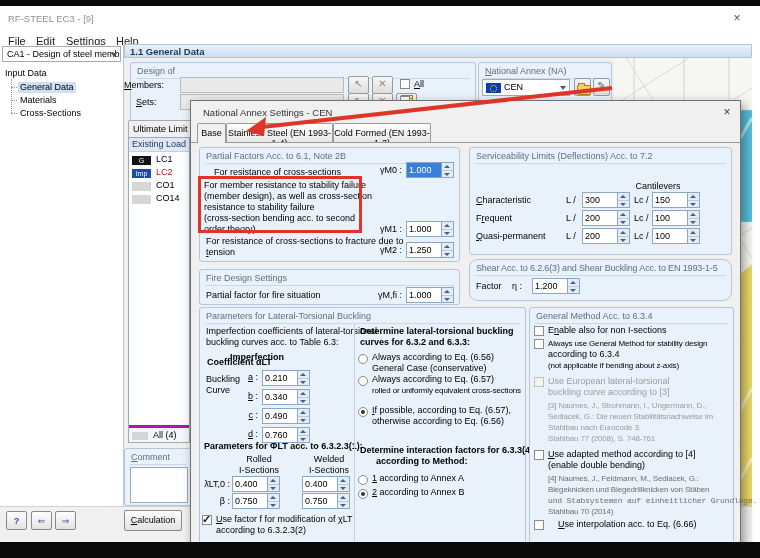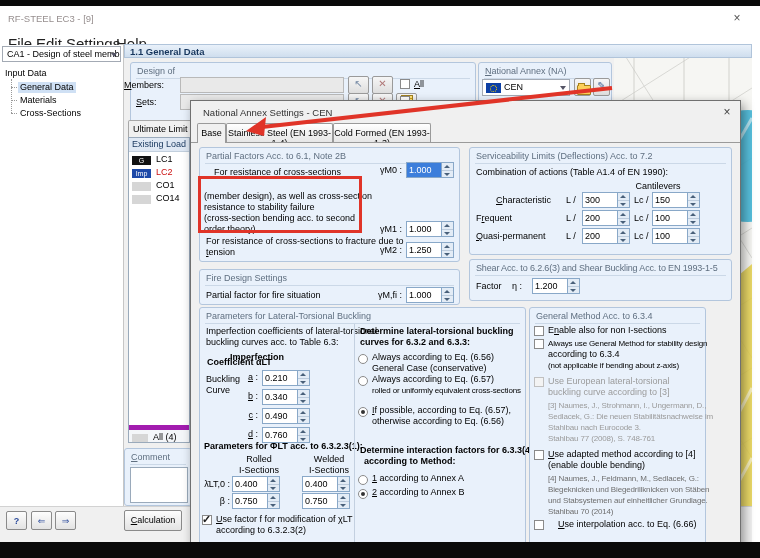--- a/index.html
+++ b/index.html
@@ -11,21 +11,21 @@
   .b{font-weight:bold;}
   .gray{color:#9b9b9b;}
   .navy{color:#17365d;}
   .strip{position:absolute;left:0;width:760px;background:#0a0a0a;z-index:40;}
   
   .titlebar{position:absolute;left:0;top:6px;width:760px;height:24px;background:#ffffff;}
   .apptitle{position:absolute;left:8px;top:7px;font-size:9.5px;color:#978f8f;}
   .appclose{position:absolute;left:726px;top:5px;width:22px;height:17px;text-align:center;
             font-size:12px;color:#555;cursor:default;}
   .menubar{position:absolute;left:0;top:30px;width:760px;height:15px;background:#fff;}
-  .menuitem{position:absolute;top:4px;font-size:15px;color:#222;padding:1px 4px;}
+  .menuitem{position:absolute;top:4px;font-size:11px;color:#222;padding:1px 4px;}
   
   .combo{position:absolute;box-sizing:border-box;background:#fff;border:1px solid #a3aab4;
          font-size:9px;padding:2px 14px 0 4px;overflow:hidden;white-space:nowrap;}
   .combo .arr{position:absolute;right:3px;top:6px;width:0;height:0;
          border-left:3.5px solid transparent;border-right:3.5px solid transparent;border-top:4px solid #556;}
   .vdot{position:absolute;border-left:1px dotted #9a9a9a;width:0;}
   .hdot{position:absolute;border-top:1px dotted #9a9a9a;height:0;}
   .treesel{background:#cfe0f4;}
   
   .grp{position:absolute;background:#e9f1fb;border:1px solid #b3c6dd;border-radius:3px;box-sizing:border-box;}
@@ -192,21 +192,21 @@
       <span class="lbl" style="left:27px;top:29px;color:#cc1111;">LC2</span>
     </div>
     <div>
       <span class="abs" style="left:3px;top:44px;width:19px;height:9px;background:#d6d6d6;"></span>
       <span class="lbl" style="left:27px;top:42px;">CO1</span>
     </div>
     <div>
       <span class="abs" style="left:3px;top:57px;width:19px;height:9px;background:#d6d6d6;"></span>
       <span class="lbl" style="left:27px;top:55px;">CO14</span>
     </div>
-    <div class="abs" style="left:0;top:287px;width:62px;height:17px;border-top:5px solid #a21caf;background:#f4f6f9;">
+    <div class="abs" style="left:0;top:287px;width:62px;height:17px;border-top:3px solid #a21caf;background:#f4f6f9;">
       <span class="abs" style="left:3px;top:4px;width:16px;height:8px;background:#d6d6d6;"></span>
       <span class="lbl" style="left:24px;top:2px;">All (4)</span>
     </div>
   </div>
 
   <div class="grp" style="left:124px;top:448px;width:68px;height:58px;">
     <span class="gh navy"><u>C</u>omment</span>
     <div class="abs" style="left:5px;top:18px;width:56px;height:34px;background:#fff;border:1px solid #9aaabb;"></div>
   </div>
 
@@ -228,20 +228,21 @@
       <span class="gh">Partial Factors Acc. to 6.1, Note 2B</span>
       <span class="lbl" style="left:14px;top:19px;">For resistance of cross-sections</span>
       <span class="lbl" style="left:168px;top:17px;width:34px;text-align:right;">γM0 :</span>
       <span class="spin" style="left:206px;top:14px;width:48px;">
           <span class="sv sel">1.000</span>
           <span class="ud">
             <i class="up"></i>
             <i class="dn"></i>
           </span>
         </span>
+      <span class="lbl" style="left:4px;top:32px;">For member resistance to stability failure</span>
       <span class="lbl" style="left:4px;top:43px;">(member design), as well as cross-section</span>
       <span class="lbl" style="left:4px;top:54px;">resistance to stability failure</span>
       <span class="lbl" style="left:4px;top:65px;">(cross-section bending acc. to second</span>
       <span class="lbl" style="left:4px;top:76px;">order theory)</span>
       <span class="lbl" style="left:168px;top:76px;width:34px;text-align:right;">γM1 :</span>
       <span class="spin" style="left:206px;top:73px;width:48px;">
           <span class="sv">1.000</span>
           <span class="ud">
             <i class="up"></i>
             <i class="dn"></i>
@@ -356,32 +357,31 @@
       <span class="rad" style="left:158px;top:46px;"></span>
       <span class="lbl" style="left:172px;top:44px;">Always according to Eq. (6.56)</span>
       <span class="lbl" style="left:172px;top:55px;">General Case (conservative)</span>
       <span class="rad" style="left:158px;top:68px;"></span>
       <span class="lbl" style="left:172px;top:66px;">Always according to Eq. (6.57)</span>
       <span class="lbl sm" style="left:172px;top:77px;">rolled or uniformly equivalent cross-sections</span>
       <span class="rad on" style="left:158px;top:99px;"></span>
       <span class="lbl" style="left:172px;top:97px;"><u>I</u>f possible, according to Eq. (6.57),</span>
       <span class="lbl" style="left:172px;top:108px;">otherwise according to Eq. (6.56)</span>
       <span class="lbl b" style="left:160px;top:137px;">Determine interaction factors for 6.3.3(4)</span>
-      <span class="lbl b" style="left:164px;top:148px;text-align:center;">according to Method:</span>
+      <span class="lbl b" style="left:176px;top:148px;text-align:center;">according to Method:</span>
       <span class="rad" style="left:158px;top:167px;"></span>
       <span class="lbl" style="left:172px;top:165px;"><u>1</u> according to Annex A</span>
       <span class="rad on" style="left:158px;top:181px;"></span>
       <span class="lbl" style="left:172px;top:179px;"><u>2</u> according to Annex B</span>
     </div>
 
     <div class="grp" style="left:278px;top:46px;width:263px;height:108px;">
       <span class="gh">Serviceability Limits (Deflections) Acc. to 7.2</span>
-      <span class="lbl" style="left:6px;top:19px;">Combination of actions (Table A1.4 of EN 1990):</span>
       <span class="lbl" style="left:158px;top:33px;width:60px;text-align:center;">Cantilevers</span>
-      <span class="lbl" style="left:6px;top:47px;margin-left:20px;"><u>C</u>haracteristic</span>
+      <span class="lbl" style="left:6px;top:47px;"><u>C</u>haracteristic</span>
       <span class="lbl" style="left:96px;top:47px;">L /</span>
       <span class="spin" style="left:112px;top:44px;width:48px;">
           <span class="sv">300</span>
           <span class="ud">
             <i class="up"></i>
             <i class="dn"></i>
           </span>
         </span>
       <span class="lbl" style="left:164px;top:47px;">Lc /</span>
       <span class="spin" style="left:182px;top:44px;width:48px;">
@@ -420,54 +420,54 @@
       <span class="lbl" style="left:164px;top:83px;">Lc /</span>
       <span class="spin" style="left:182px;top:80px;width:48px;">
           <span class="sv">100</span>
           <span class="ud">
             <i class="up"></i>
             <i class="dn"></i>
           </span>
         </span>
     </div>
 
-    <div class="grp" style="left:278px;top:158px;width:263px;height:42px;">
+    <div class="grp" style="left:278px;top:158px;width:263px;height:42px;border-radius:9px;">
       <span class="gh sm">Shear Acc. to 6.2.6(3) and Shear Buckling Acc. to EN 1993-1-5</span>
       <span class="lbl" style="left:6px;top:21px;">Factor</span>
       <span class="lbl" style="left:42px;top:21px;">η :</span>
       <span class="spin" style="left:62px;top:18px;width:48px;">
           <span class="sv">1.200</span>
           <span class="ud">
             <i class="up"></i>
             <i class="dn"></i>
           </span>
         </span>
     </div>
 
-    <div class="grp" style="left:338px;top:206px;width:177px;height:250px;">
+    <div class="grp" style="left:338px;top:206px;width:205px;height:250px;">
       <span class="gh">General Method Acc. to 6.3.4</span>
       <span class="cbx" style="left:4px;top:18px;"></span>
       <span class="lbl" style="left:18px;top:17px;">E<u>n</u>able also for non I-sections</span>
       <span class="cbx" style="left:4px;top:31px;"></span>
       <span class="lbl sm" style="left:18px;top:30px;">Always use General Method for stability design</span>
       <span class="lbl" style="left:18px;top:41px;">according to 6.3.4</span>
       <span class="lbl sm" style="left:18px;top:52px;">(not applicable if bending about z-axis)</span>
       <span class="cbx dis" style="left:4px;top:69px;"></span>
       <span class="lbl gray" style="left:18px;top:68px;">Use European lateral-torsional</span>
       <span class="lbl gray" style="left:18px;top:79px;">buckling curve according to [3]</span>
       <span class="lbl gray sm" style="left:18px;top:92px;">[3] Naumes, J., Strohmann, I., Ungermann, D.,</span>
       <span class="lbl gray sm" style="left:18px;top:103px;">Sedlacek, G.: Die neuen Stabilitätsnachweise im</span>
       <span class="lbl gray sm" style="left:18px;top:114px;">Stahlbau nach Eurocode 3.</span>
       <span class="lbl gray sm" style="left:18px;top:125px;">Stahlbau 77 (2008), S. 748-761</span>
       <span class="cbx" style="left:4px;top:142px;"></span>
       <span class="lbl" style="left:18px;top:141px;"><u>U</u>se adapted method according to [4]</span>
       <span class="lbl" style="left:18px;top:152px;">(enable double bending)</span>
       <span class="lbl sm" style="left:18px;top:165px;color:#6e6e6e;">[4] Naumes, J., Feldmann, M., Sedlacek, G.:</span>
       <span class="lbl sm" style="left:18px;top:176px;color:#6e6e6e;">Biegeknicken und Biegedrillknicken von Stäben</span>
-      <span class="lbl sm" style="left:18px;top:187px;color:#6e6e6e;">und Stabsystemen auf einheitlicher Grundlage.</span>
+      <span class="lbl sm" style="left:18px;top:187px;color:#6e6e6e;font-family:Liberation Mono, monospace;">und Stabsystemen auf einheitlicher Grundlage.</span>
       <span class="lbl sm" style="left:18px;top:198px;color:#6e6e6e;">Stahlbau 70 (2014)</span>
       <span class="cbx" style="left:4px;top:212px;"></span>
       <span class="lbl" style="left:28px;top:211px;"><u>U</u>se interpolation acc. to Eq. (6.66)</span>
     </div>
   </div>
 
   <div class="redbox"></div>
 
   <svg class="annot-svg" width="760" height="558" viewBox="0 0 760 558">
     <line x1="612" y1="88" x2="262" y2="127" stroke="#e03428" stroke-width="4"></line>

